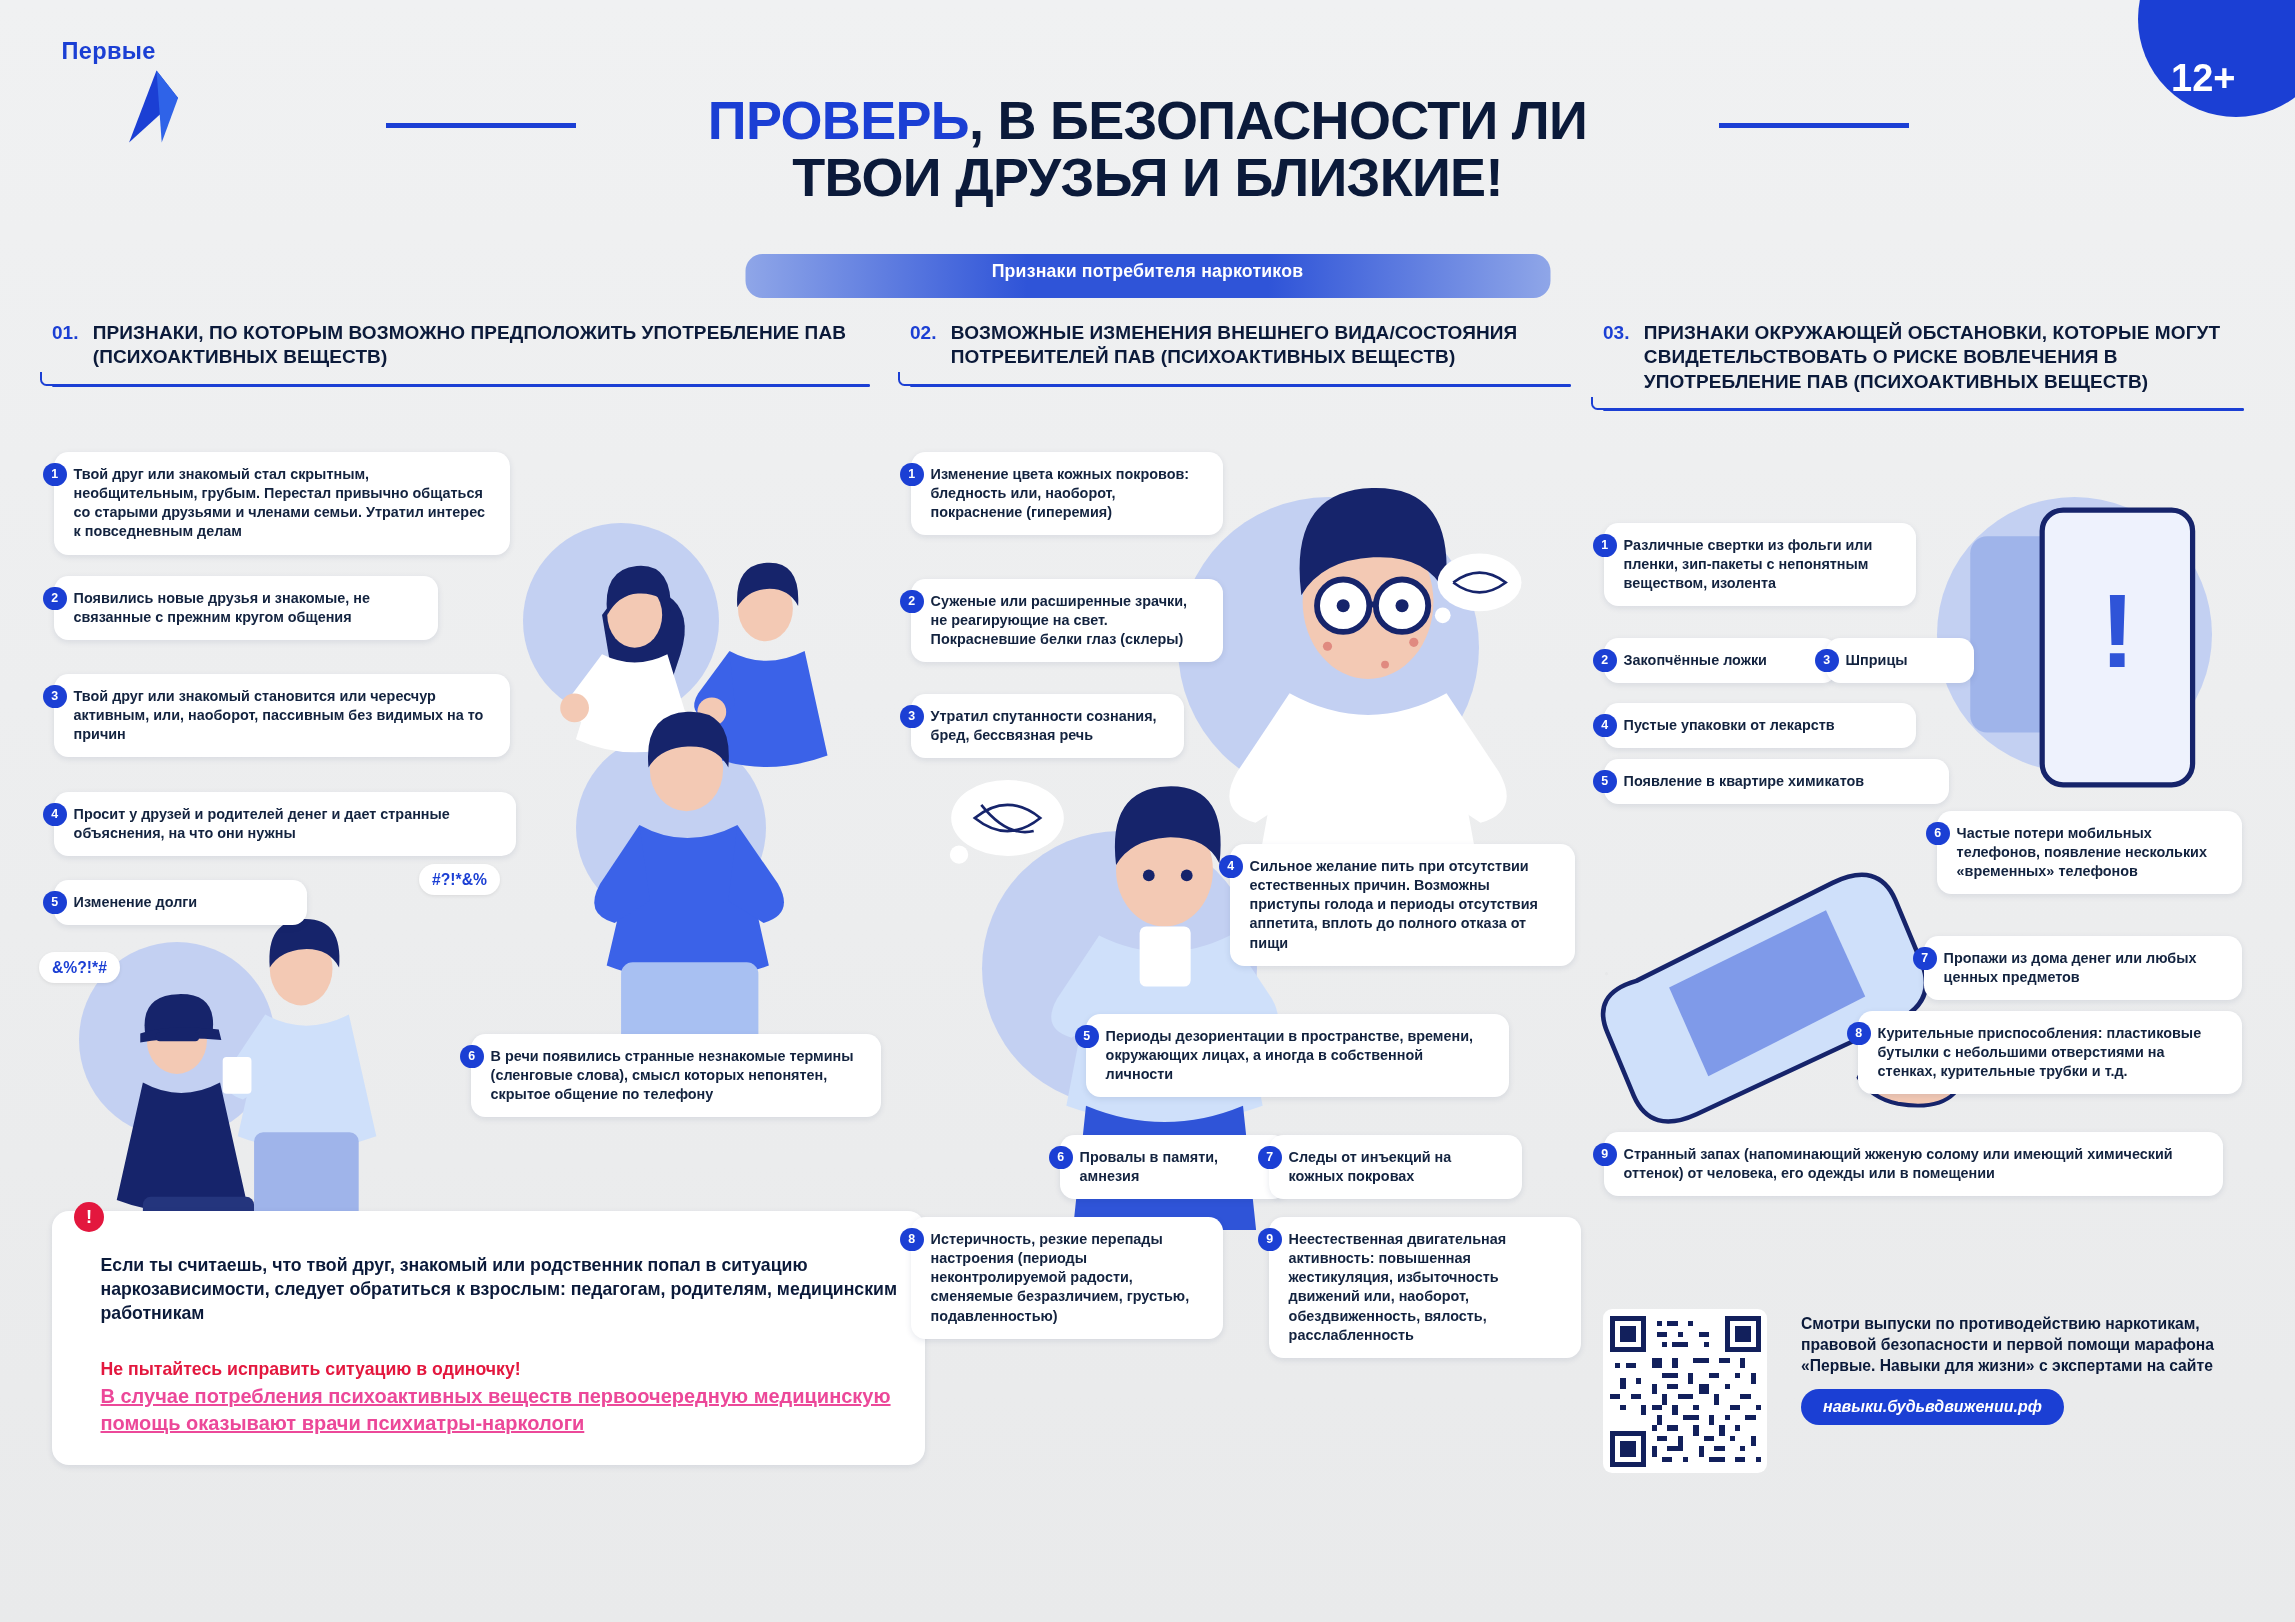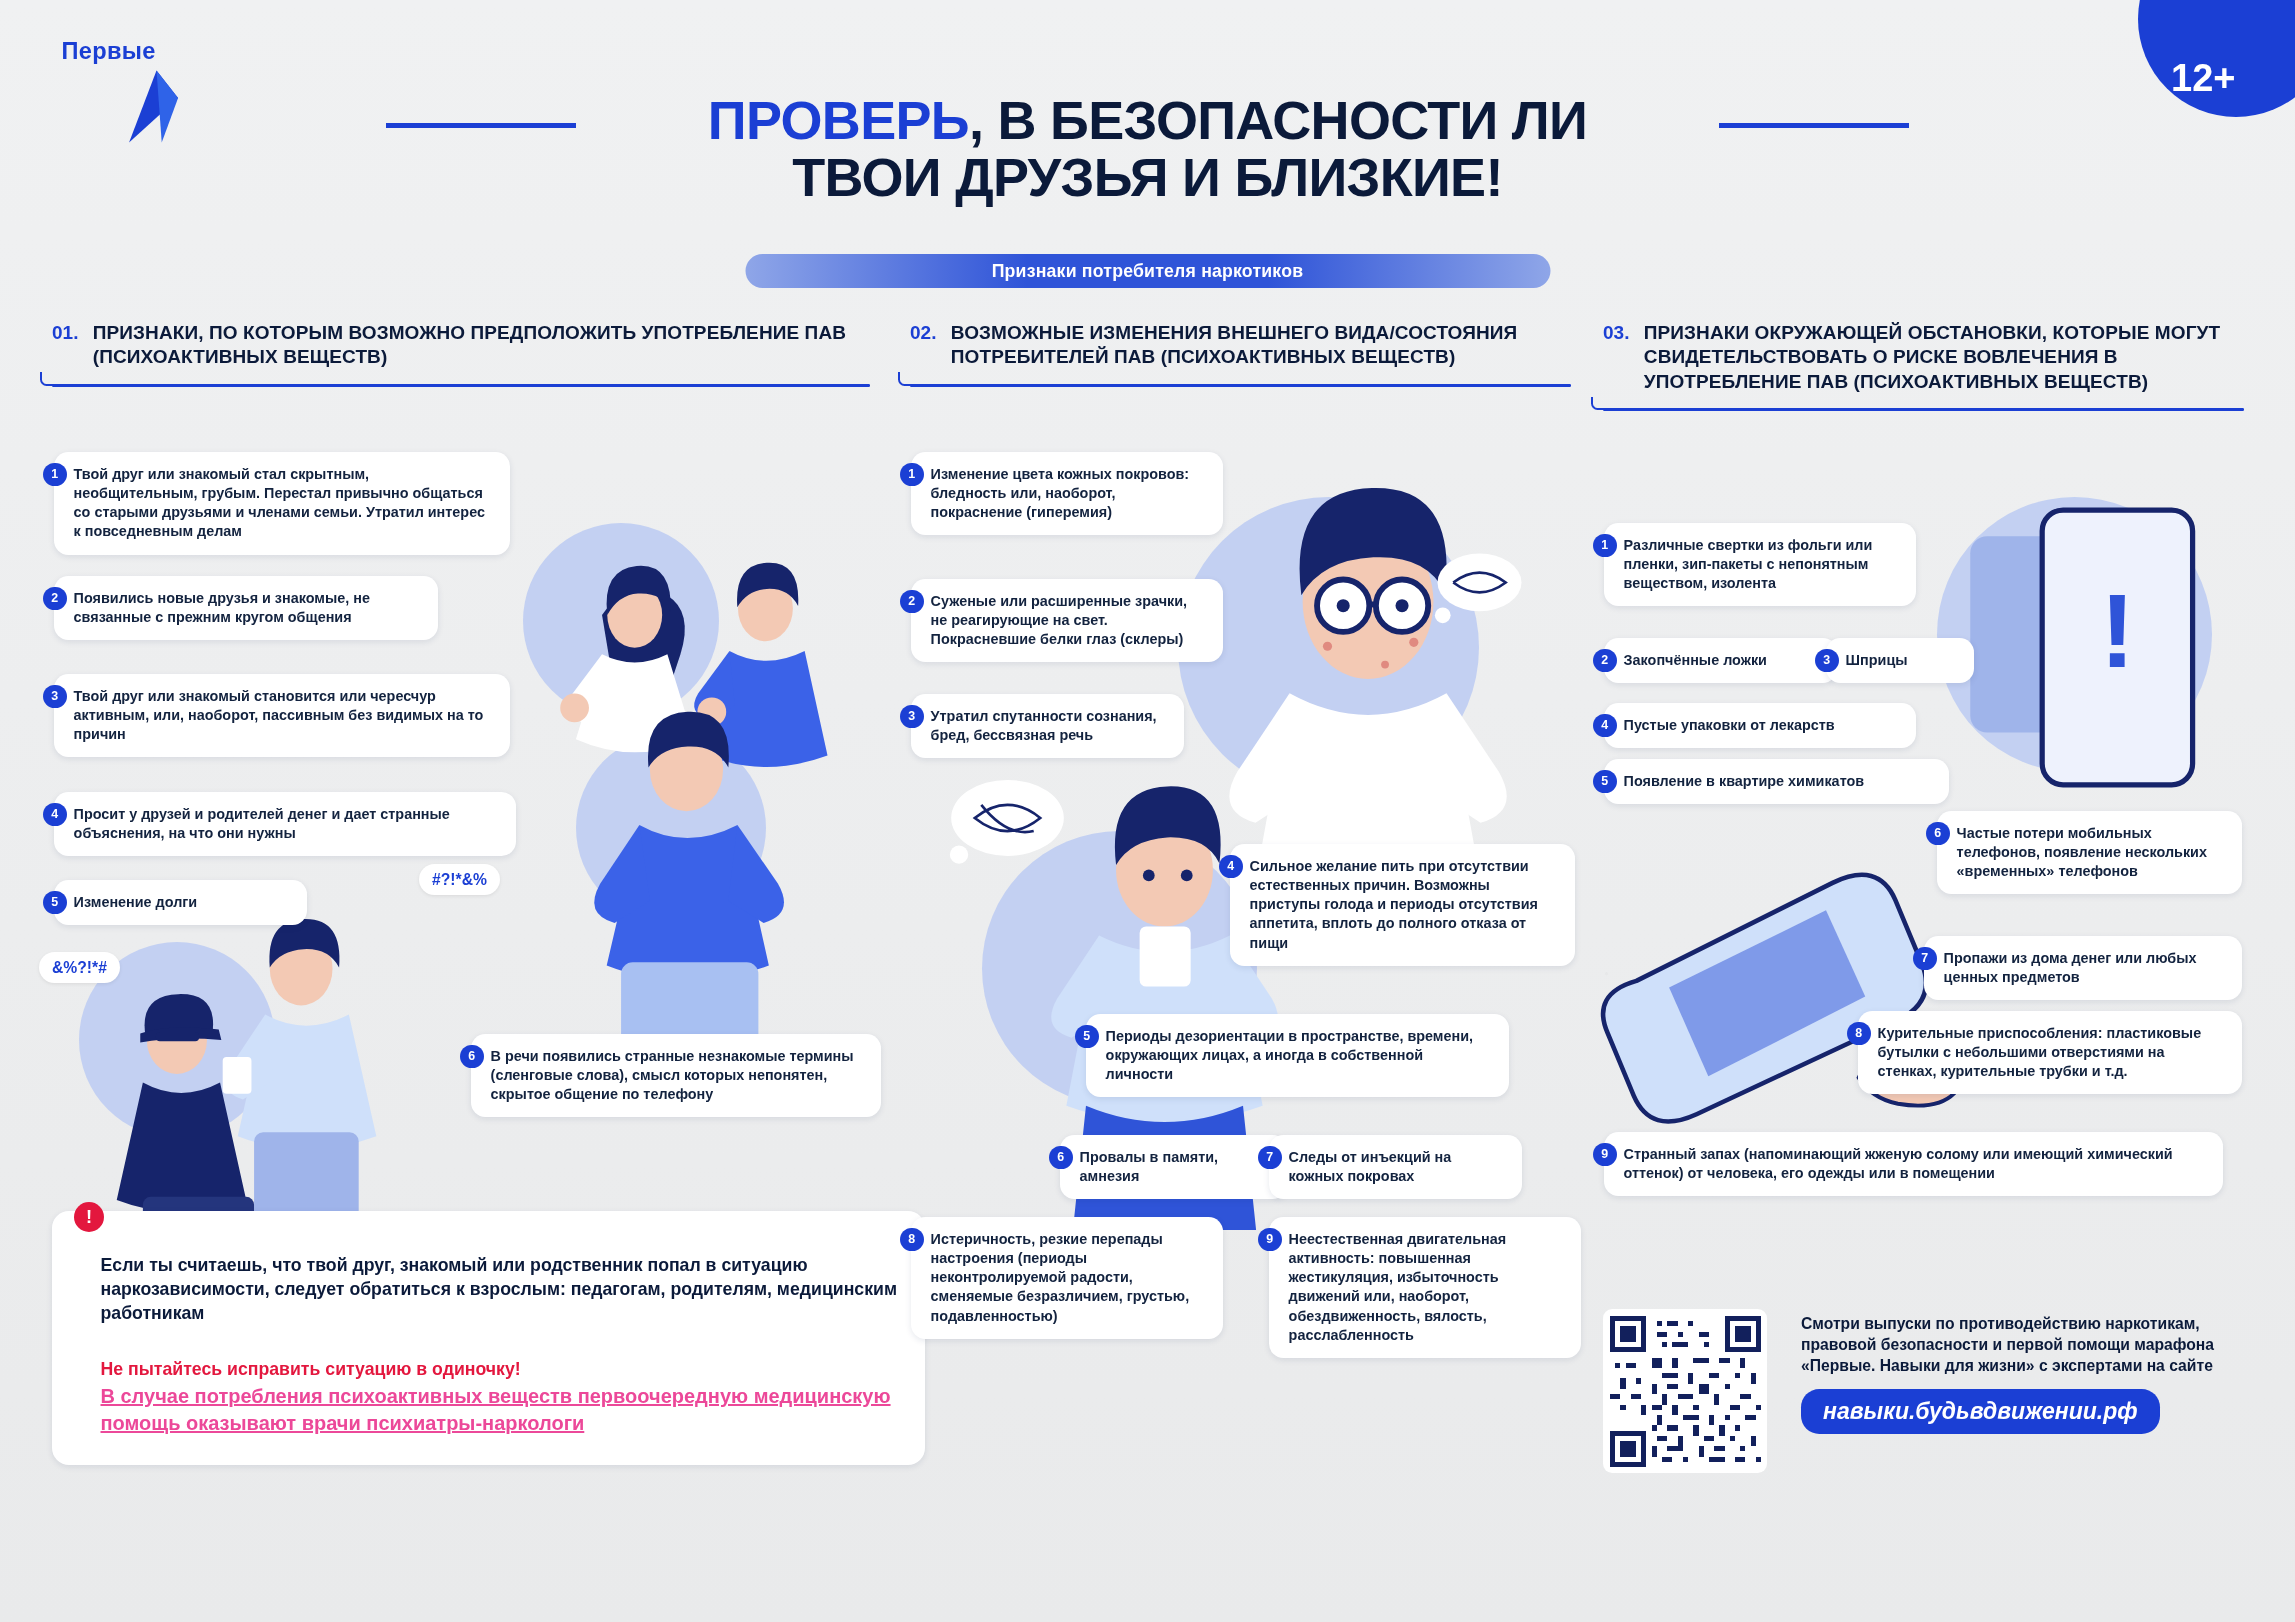--- a/index.html
+++ b/index.html
@@ -38,21 +38,21 @@
     color:#0b1a3a;
   }
   h1.title .accent{color:#1b3fd4;}
   .title-rule{
     position:absolute;height:4.6px;background:#1b3fd4;top:123px;
   }
   .rule-left{left:386px;width:190px;}
   .rule-right{right:386px;width:190px;}
   .subtitle-bar{
     position:absolute;left:50%;transform:translateX(-50%);top:254px;
-    width:805px;height:34px;border-radius:17px;
+    width:805px;height:44px;border-radius:17px;
     background:linear-gradient(90deg,#8fa6e8 0%, #2f54d8 35%, #2f54d8 65%, #8fa6e8 100%);
     color:#fff;font-size:17.7px;font-weight:bold;line-height:34px;text-align:center;
     letter-spacing:0.2px;
   }
   
   .col{position:absolute;top:321px;}
   .col1{left:52px;width:818px;}
   .col2{left:910px;width:661px;}
   .col3{left:1603px;width:641px;}
   .col-head{display:flex;gap:14.4px;align-items:flex-start;}
@@ -100,21 +100,21 @@
   .warn-text2{font-size:20px;font-weight:bold;line-height:1.38;margin:1.3px 0 0 21px;color:#ec4899;text-decoration:underline;}
   
   .qr-wrap{position:absolute;left:1603px;top:1309px;width:641px;display:flex;gap:34px;}
   .qr{
     width:164px;height:164px;background:#fff;border-radius:9.2px;padding:6.5px;box-sizing:border-box;
   }
   .qr svg{display:block;}
   .qr-text{font-size:15.7px;font-weight:bold;line-height:1.34;color:#0b1a3a;padding-top:3.9px;}
   .site-pill{
     margin-top:13px;display:inline-block;background:#1b3fd4;color:#fff;
-    padding:9.2px 22px;border-radius:18.3px;font-size:23px;font-weight:bold;font-style:italic;
+    padding:9.2px 22px;border-radius:18.3px;font-size:16px;font-weight:bold;font-style:italic;
   }
 </style>
 </head>
 <body>
 
 <div class="poster">
 
   <div class="age-badge">
     <span>12+</span>
   </div>

